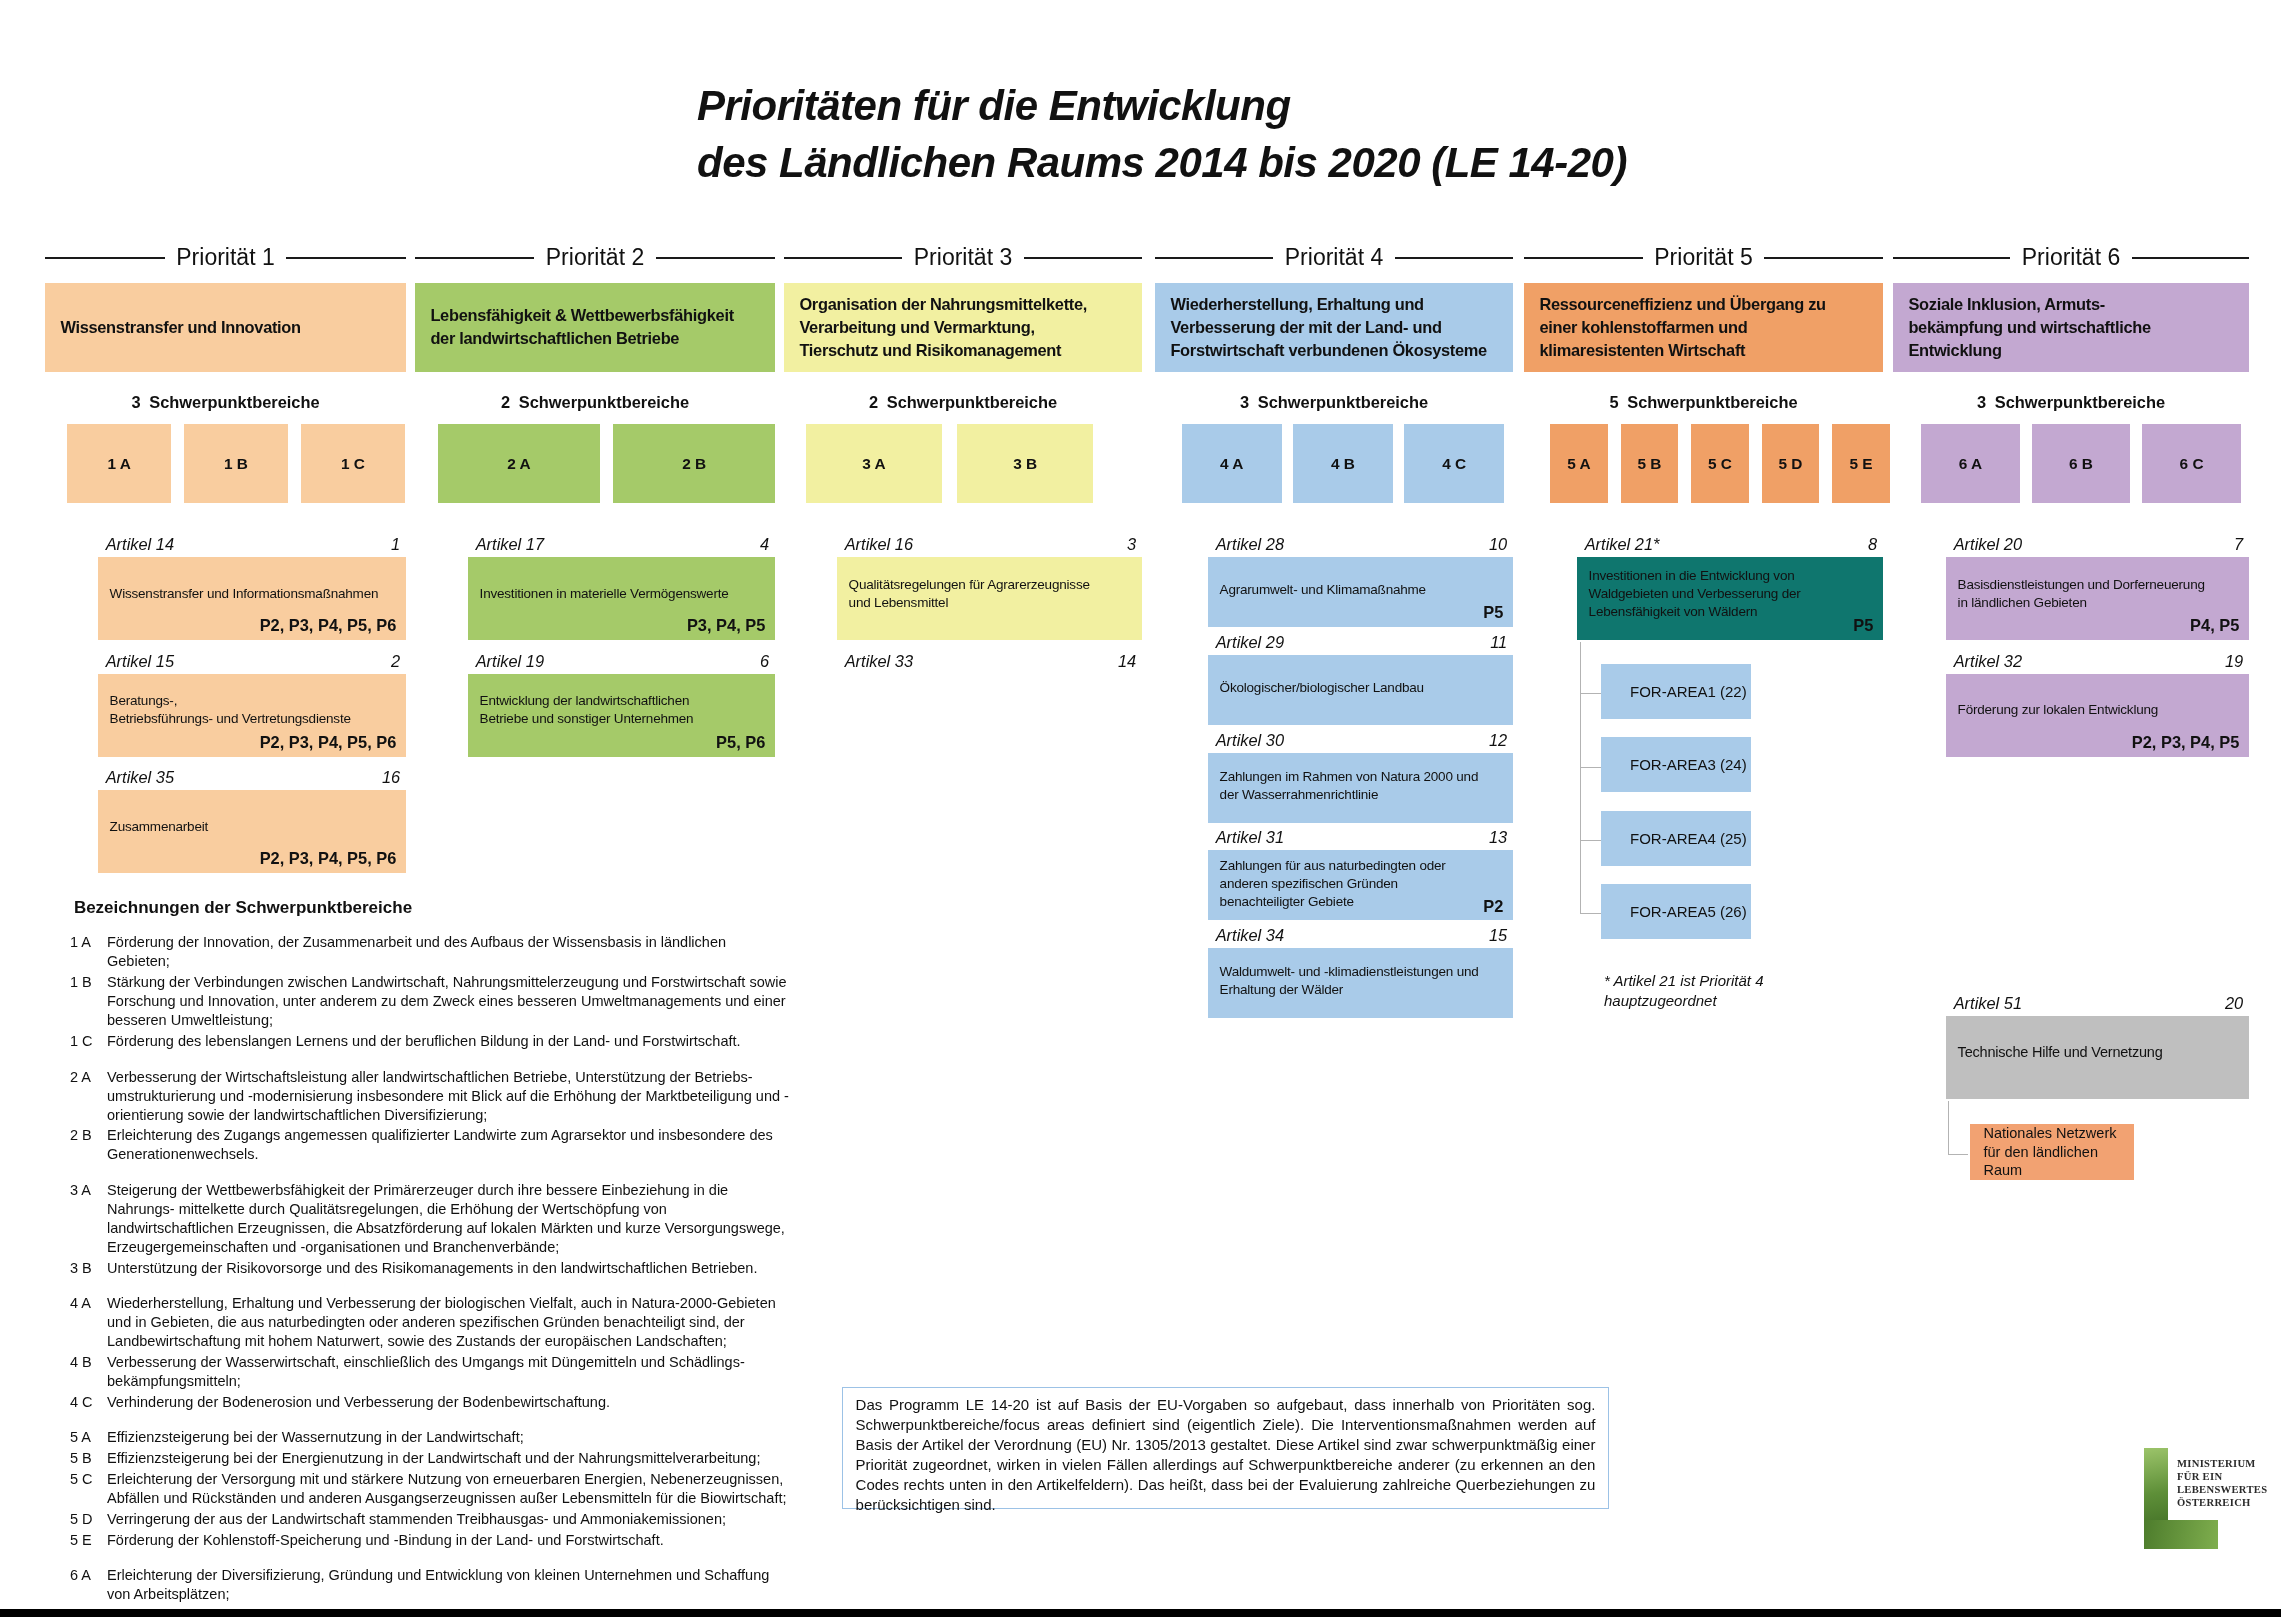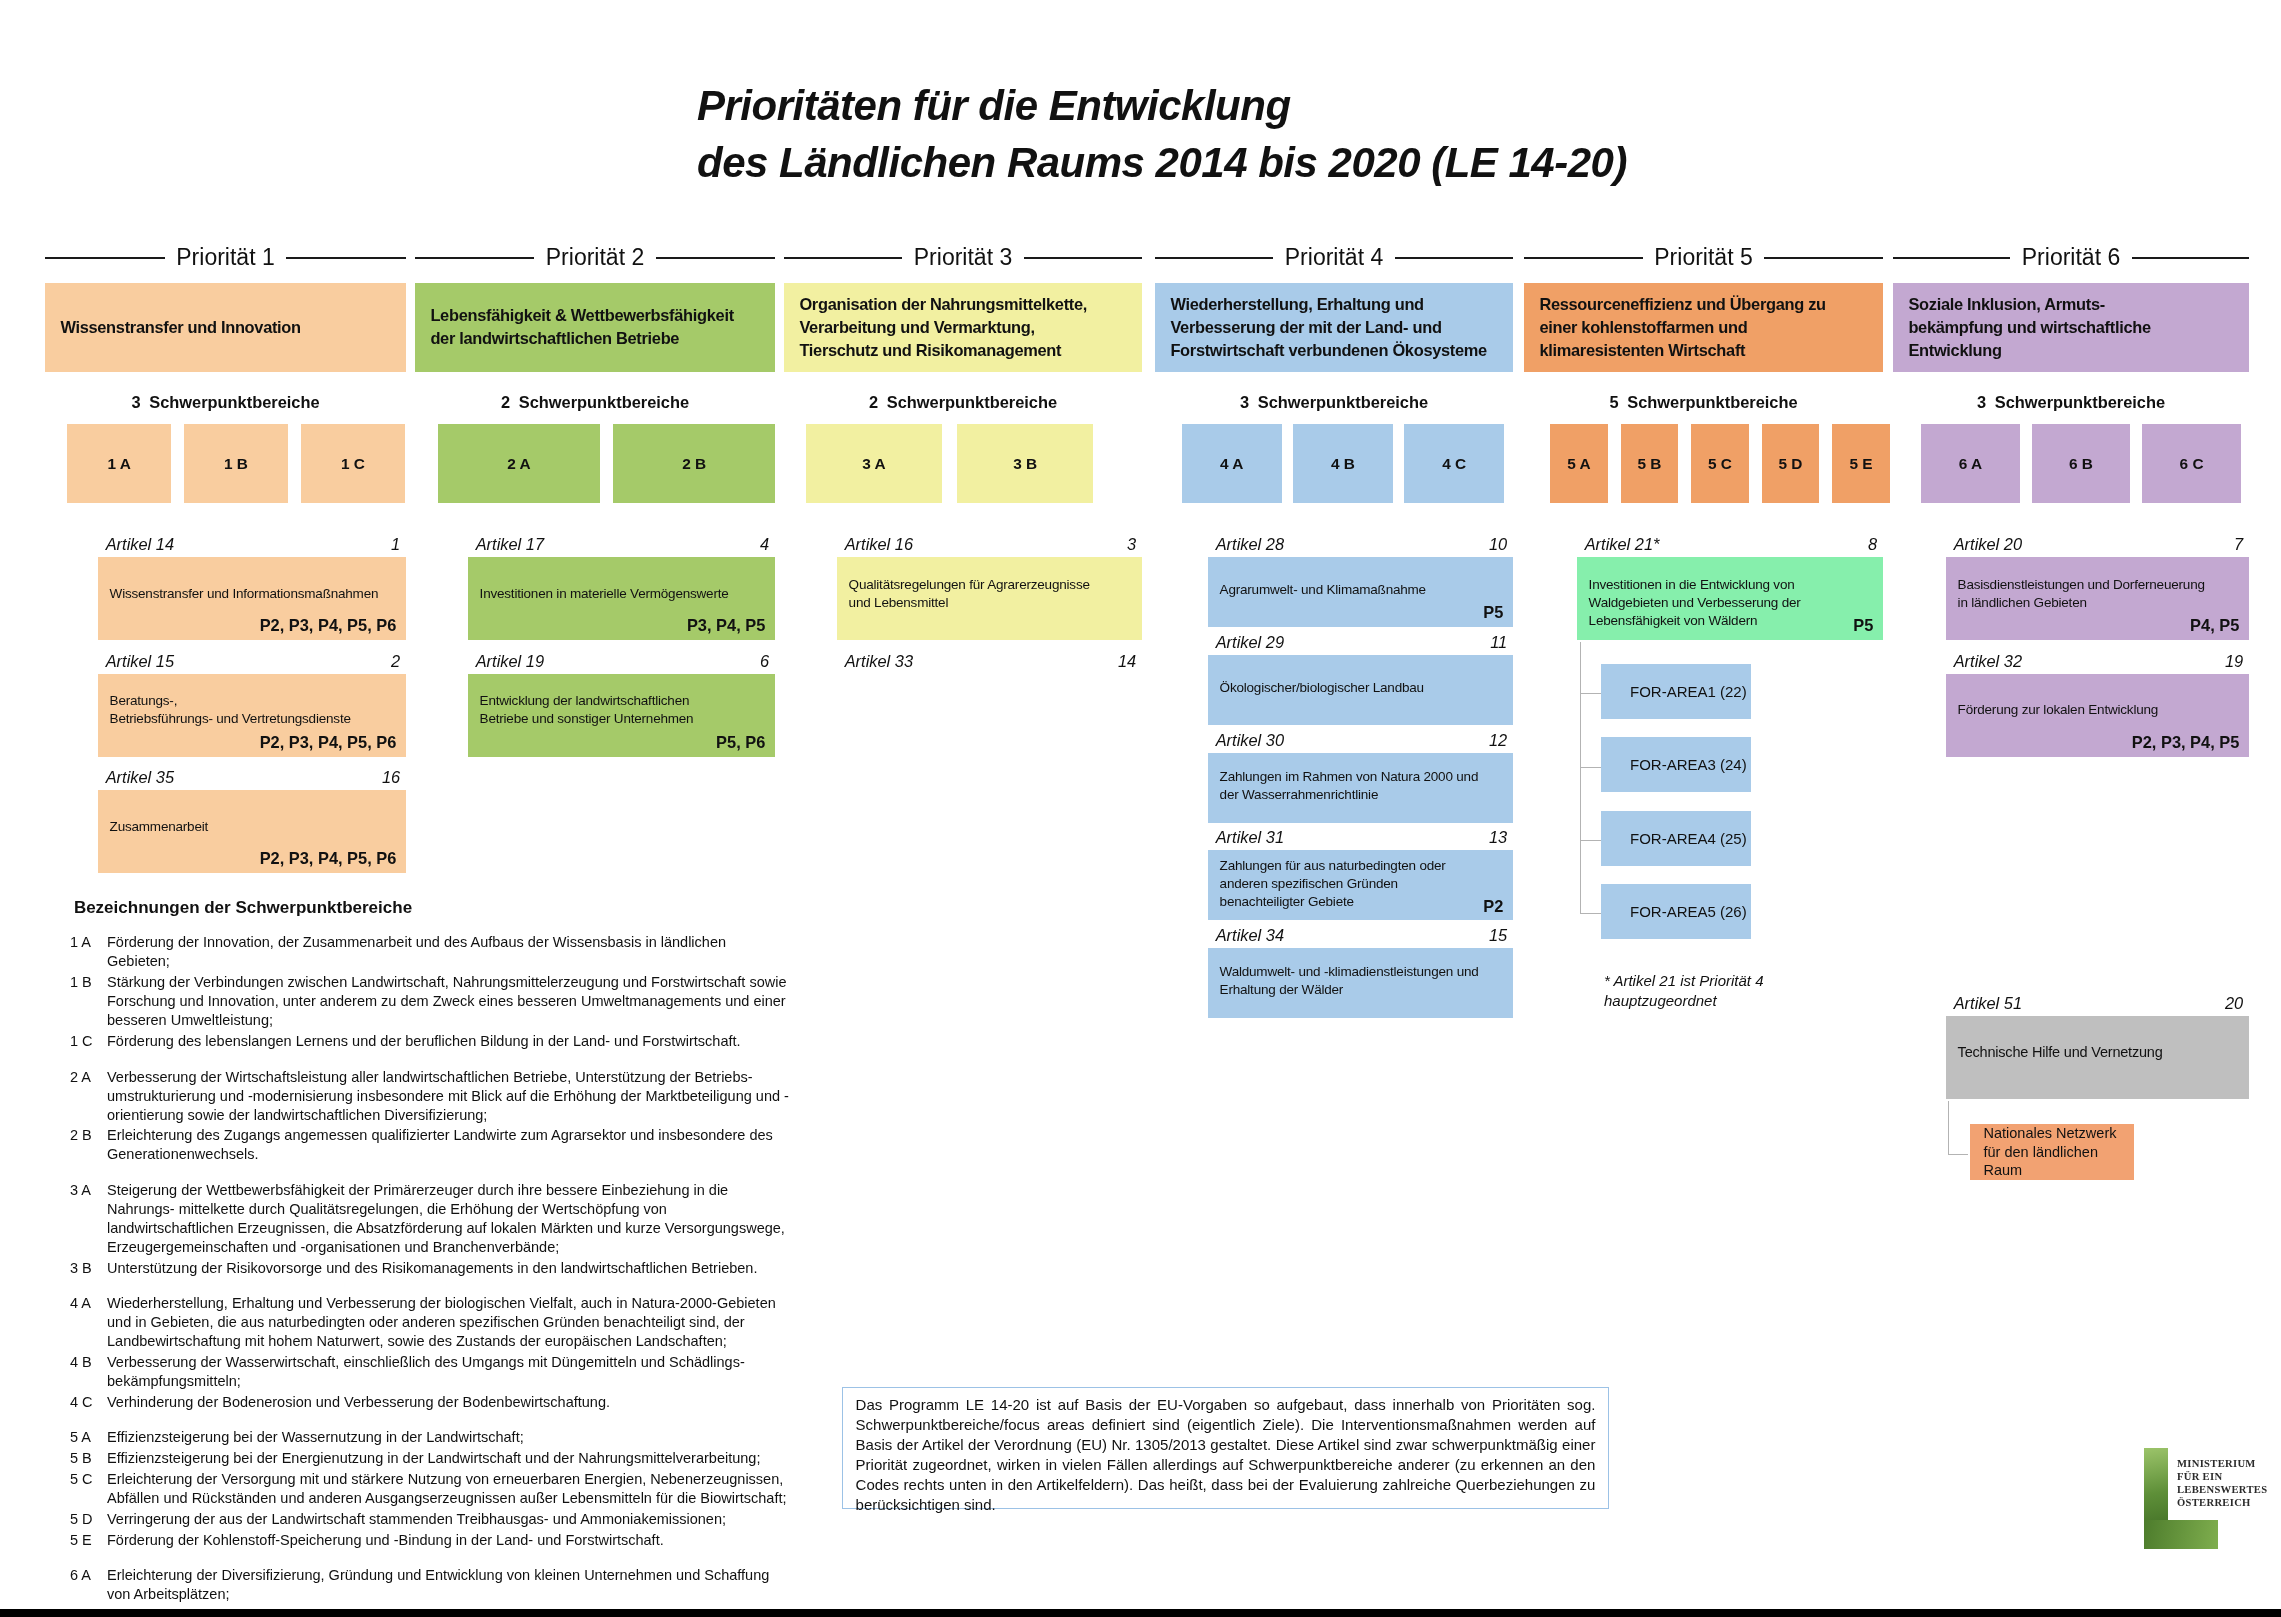--- a/index.html
+++ b/index.html
@@ -278,21 +278,21 @@
         <div class="focus-box">5 C</div>
         <div class="focus-box">5 D</div>
         <div class="focus-box">5 E</div>
       </div>
     <div class="articles">
     <div class="article">
           <div class="art-label">
             <span>Artikel 21*</span>
             <span>8</span>
           </div>
-          <div class="art-box" style="background: #86efac; align-items: flex-end;">
+          <div class="art-box" style="background: #0f766e;">
             <div class="art-text">Investitionen in die Entwicklung von
 Waldgebieten und Verbesserung der
 Lebensfähigkeit von Wäldern</div>
             <div class="art-p">P5</div>
           </div>
         </div>
       </div>
     <div class="articles" style="margin-top:0;">
       <div id="for-areas">
           <div class="for-box" style="--c: #a9cbe9;">FOR-AREA1 (22)</div>

